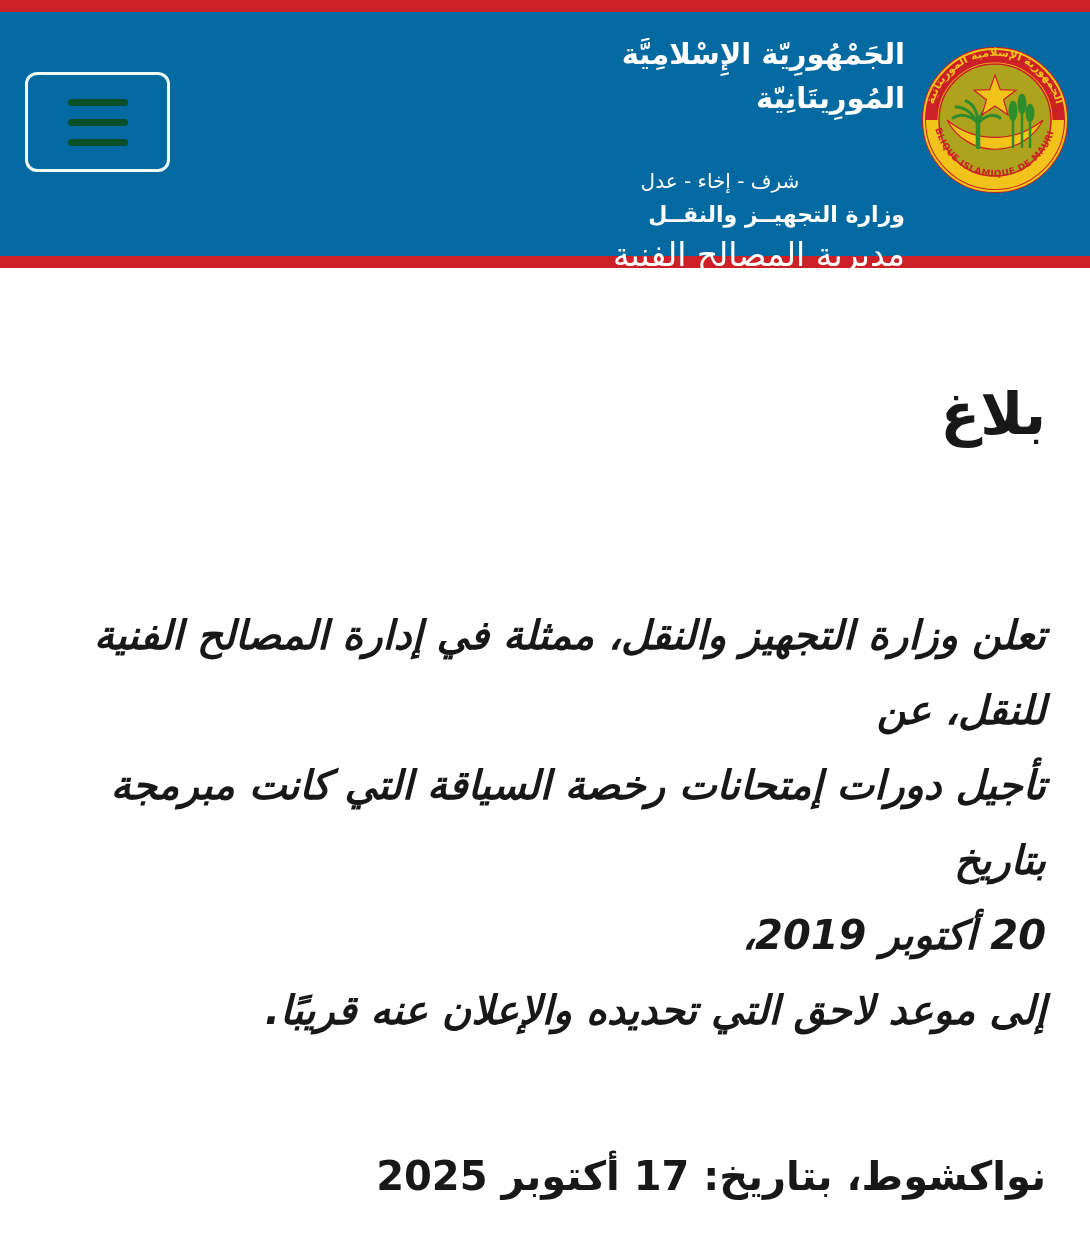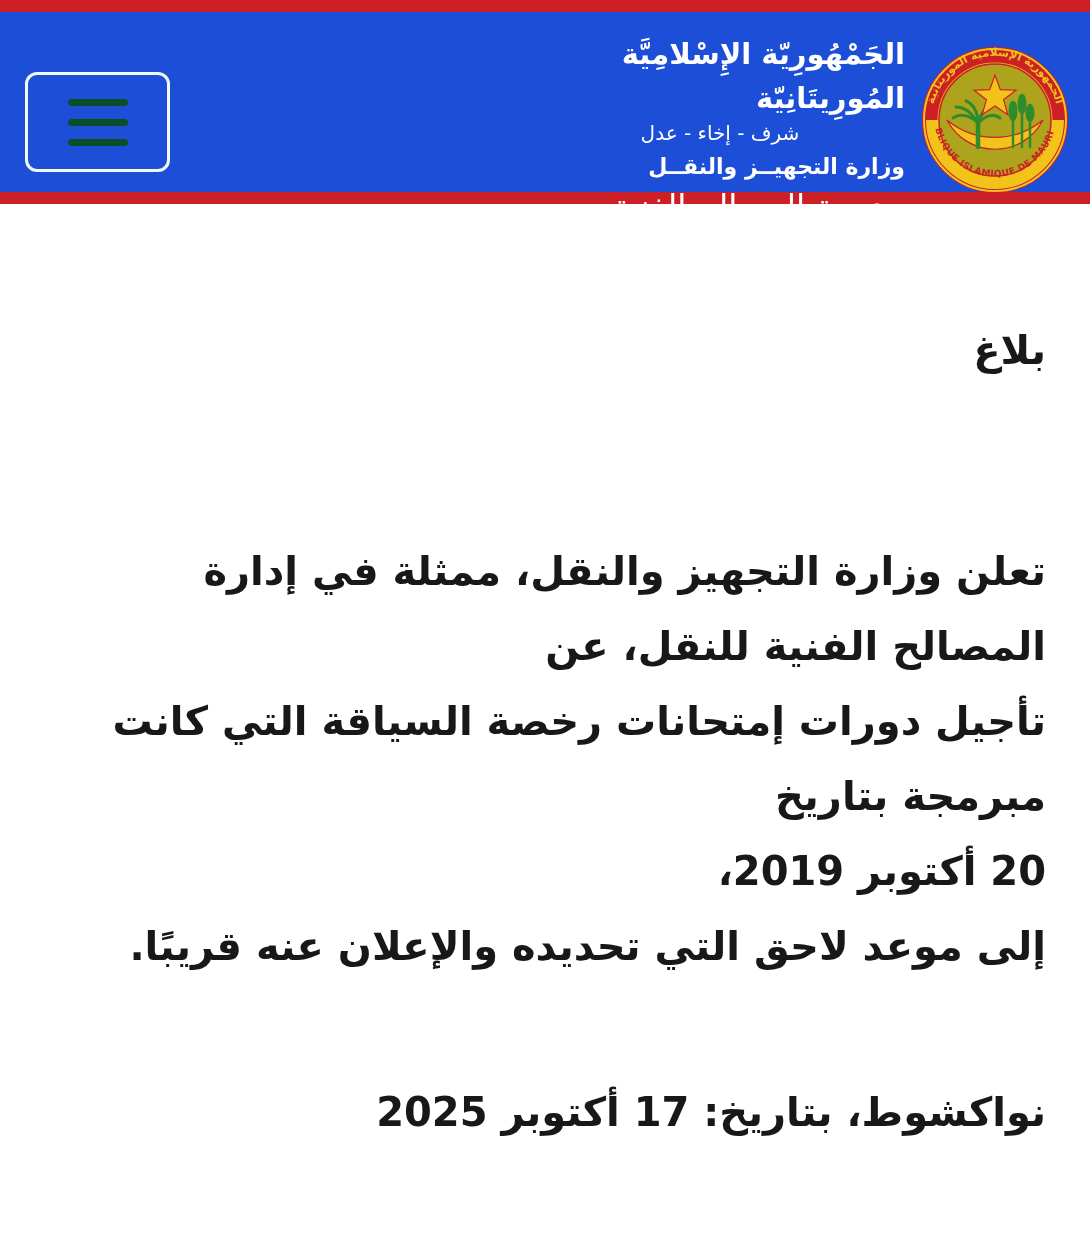--- a/index.html
+++ b/index.html
@@ -9,22 +9,22 @@
     font-family: "DejaVu Sans", sans-serif;
     overflow: hidden;
   }
   
   .stripe { width: 100%; background: #cd2026; }
   .stripe-top { height: 12px; }
   .stripe-bottom { height: 12px; }
   .green-bar {
     position: relative;
     width: 100%;
-    height: 180px;
-    background: #1d4ed8;
+    height: 244px;
+    background: #0369a1;
   }
   .menu-btn {
     position: absolute;
     left: 25px;
     top: 60px;
     width: 145px;
     height: 100px;
     background: transparent;
     border: 3px solid #eefaf2;
     border-radius: 12px;
@@ -53,20 +53,21 @@
   .republic-title {
     font-size: 29px;
     font-weight: bold;
     line-height: 44px;
   }
   .motto {
     font-size: 20px;
     line-height: 27px;
     text-align: center;
     padding-left: 60px;
+    margin-top: 48px;
   }
   .ministry-title {
     font-size: 22px;
     font-weight: bold;
     line-height: 40px;
   }
   .directorate-title {
     font-size: 33px;
     font-weight: normal;
     line-height: 40px;
@@ -85,31 +86,32 @@
   .seal .arc-ar { font-size: 11px; fill: #f2c31a; }
   .seal .arc-fr { font-size: 9px; fill: #cb2026; letter-spacing: 0.5px; }
   
   .content {
     direction: rtl;
     padding: 0 44px;
     color: #181818;
   }
   .page-title {
     margin-top: 106px;
-    font-size: 40px;
+    font-size: 58px;
     font-weight: 600;
     line-height: 80px;
     text-align: right;
   }
   .announcement {
     margin-top: 144px;
     font-size: 40px;
     font-weight: 700;
     line-height: 75px;
     text-align: right;
+    font-style: italic;
   }
   .date-line {
     margin-top: 98px;
     font-size: 40px;
     font-weight: 700;
     line-height: 60px;
     text-align: right;
   }
 </style>
 </head>

